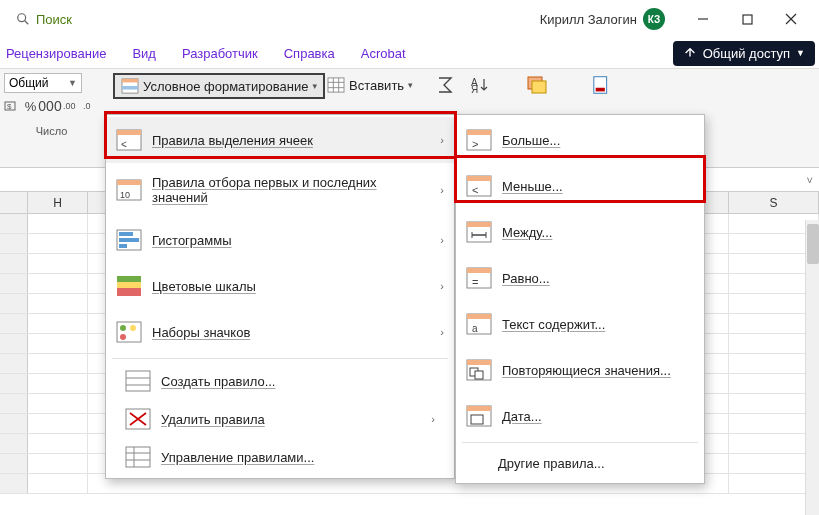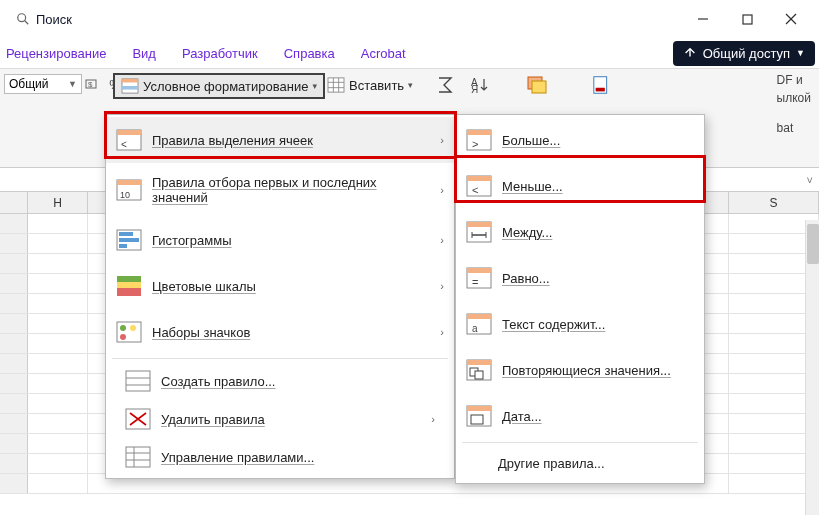--- a/index.html
+++ b/index.html
@@ -1,33 +1,33 @@
 <!DOCTYPE html>
 <html><head>
 <meta charset="utf-8">
 <style>
 * { box-sizing: border-box; margin: 0; padding: 0; font-family: "Segoe UI", Arial, sans-serif; }
 body { background: #fff; width: 819px; height: 515px; overflow: hidden; position: relative; font-size: 13px; }
 
 .titlebar { height: 38px; display: flex; align-items: center; padding: 0 8px; background: #fff; }
-.search-box { display: flex; align-items: center; gap: 6px; color: #0f172a; font-size: 13px; padding: 4px 8px; }
+.search-box { display: flex; align-items: center; gap: 6px; color: #4d7c0f; font-size: 13px; padding: 4px 8px; }
 .search-icon { width: 14px; height: 14px; }
 .title-spacer { flex: 1; }
 .user { display: flex; align-items: center; gap: 6px; font-size: 13px; color: #333; }
 .avatar { width: 22px; height: 22px; border-radius: 50%; background: #107c41; color: #fff; display: flex; align-items: center; justify-content: center; font-size: 10px; font-weight: 600; }
 .win-controls { display: flex; gap: 4px; margin-left: 18px; }
 .win-btn { width: 40px; height: 28px; display: flex; align-items: center; justify-content: center; color: #333; }
 
 .tabs { height: 30px; display: flex; align-items: center; gap: 22px; padding: 0 4px; background: #fff; }
 .tab { font-size: 13px; color: #6d28d9; padding: 4px 2px; }
 .share-btn { margin-left: auto; background: #0f172a; color: #fff; padding: 5px 10px; border-radius: 4px; display: flex; align-items: center; gap: 6px; font-size: 13px; }
 .share-btn .chev { font-size: 9px; }
 
 .ribbon { height: 100px; background: #f5f5f5; border-top: 1px solid #ddd; border-bottom: 1px solid #ccc; display: flex; align-items: flex-start; padding: 4px 4px 0 4px; position: relative; }
-.num-group { display: flex; flex-direction: row; gap: 2px; width: 95px; }
+.num-group { display: flex; flex-direction: column; gap: 2px; width: 95px; }
 .num-row1 { display: flex; align-items: center; gap: 2px; }
 .num-select { border: 1px solid #bbb; background: #fff; padding: 2px 4px; font-size: 12px; width: 78px; display: flex; justify-content: space-between; align-items: center; }
 .small-ic { width: 18px; height: 18px; display: flex; align-items: center; justify-content: center; }
 .num-row2 { display: flex; gap: 4px; padding: 2px 0; font-size: 13px; color: #444; }
 .group-label { text-align: center; font-size: 11px; color: #555; margin-top: 6px; }
 
 .ribbon-btn { display: flex; align-items: center; gap: 4px; padding: 3px 6px; font-size: 13px; color: #222; border: 1px solid transparent; }
 .cf-btn { border: 2px solid #404040; background: #e8e8e8; margin-left: 14px; }
 .cf-icon, .ins-icon { width: 18px; height: 16px; }
 
@@ -74,20 +74,26 @@
 
 <div class="titlebar">
   <div class="search-box">
     <svg class="search-icon" viewBox="0 0 16 16">
         <circle cx="6.5" cy="6.5" r="4.5" fill="none" stroke="#666" stroke-width="1.4"></circle>
         <line x1="10" y1="10" x2="14" y2="14" stroke="#666" stroke-width="1.4"></line>
       </svg>
     <span>Поиск</span>
   </div>
   <div class="title-spacer"></div>
+  <div class="user">
+    <span>Кирилл Залогин</span>
+    <div class="avatar">
+        <span>КЗ</span>
+      </div>
+  </div>
   <div class="win-controls">
     <div class="win-btn">
         <svg width="12" height="12" viewBox="0 0 12 12">
           <line x1="1" y1="6" x2="11" y2="6" stroke="#333" stroke-width="1.2"></line>
         </svg>
       </div>
     <div class="win-btn">
         <svg width="11" height="11" viewBox="0 0 11 11">
           <rect x="1" y="1" width="9" height="9" fill="none" stroke="#333" stroke-width="1.2"></rect>
         </svg>
@@ -188,25 +194,20 @@
         </svg>
       </div>
     <div class="rb-ico" style="margin-left:30px">
         <svg width="24" height="22" viewBox="0 0 24 22">
           <rect x="2" y="2" width="14" height="18" fill="#fff" stroke="#2e75b6"></rect>
           <rect x="4" y="14" width="10" height="4" fill="#c00000"></rect>
         </svg>
       </div>
   </div>
 
-  <div class="ribbon-right">
-    <span>DF и</span>
-    <span>ылкой</span>
-    <span style="margin-top:12px">bat</span>
-  </div>
 </div>
 
 <div class="formula-bar">
   <div class="fb-right">˅</div>
 </div>
 
 <div class="col-headers">
   <div class="corner"></div>
   <div class="col-h" style="width:60px">H</div>
   <div class="col-h" style="flex:1"></div>

